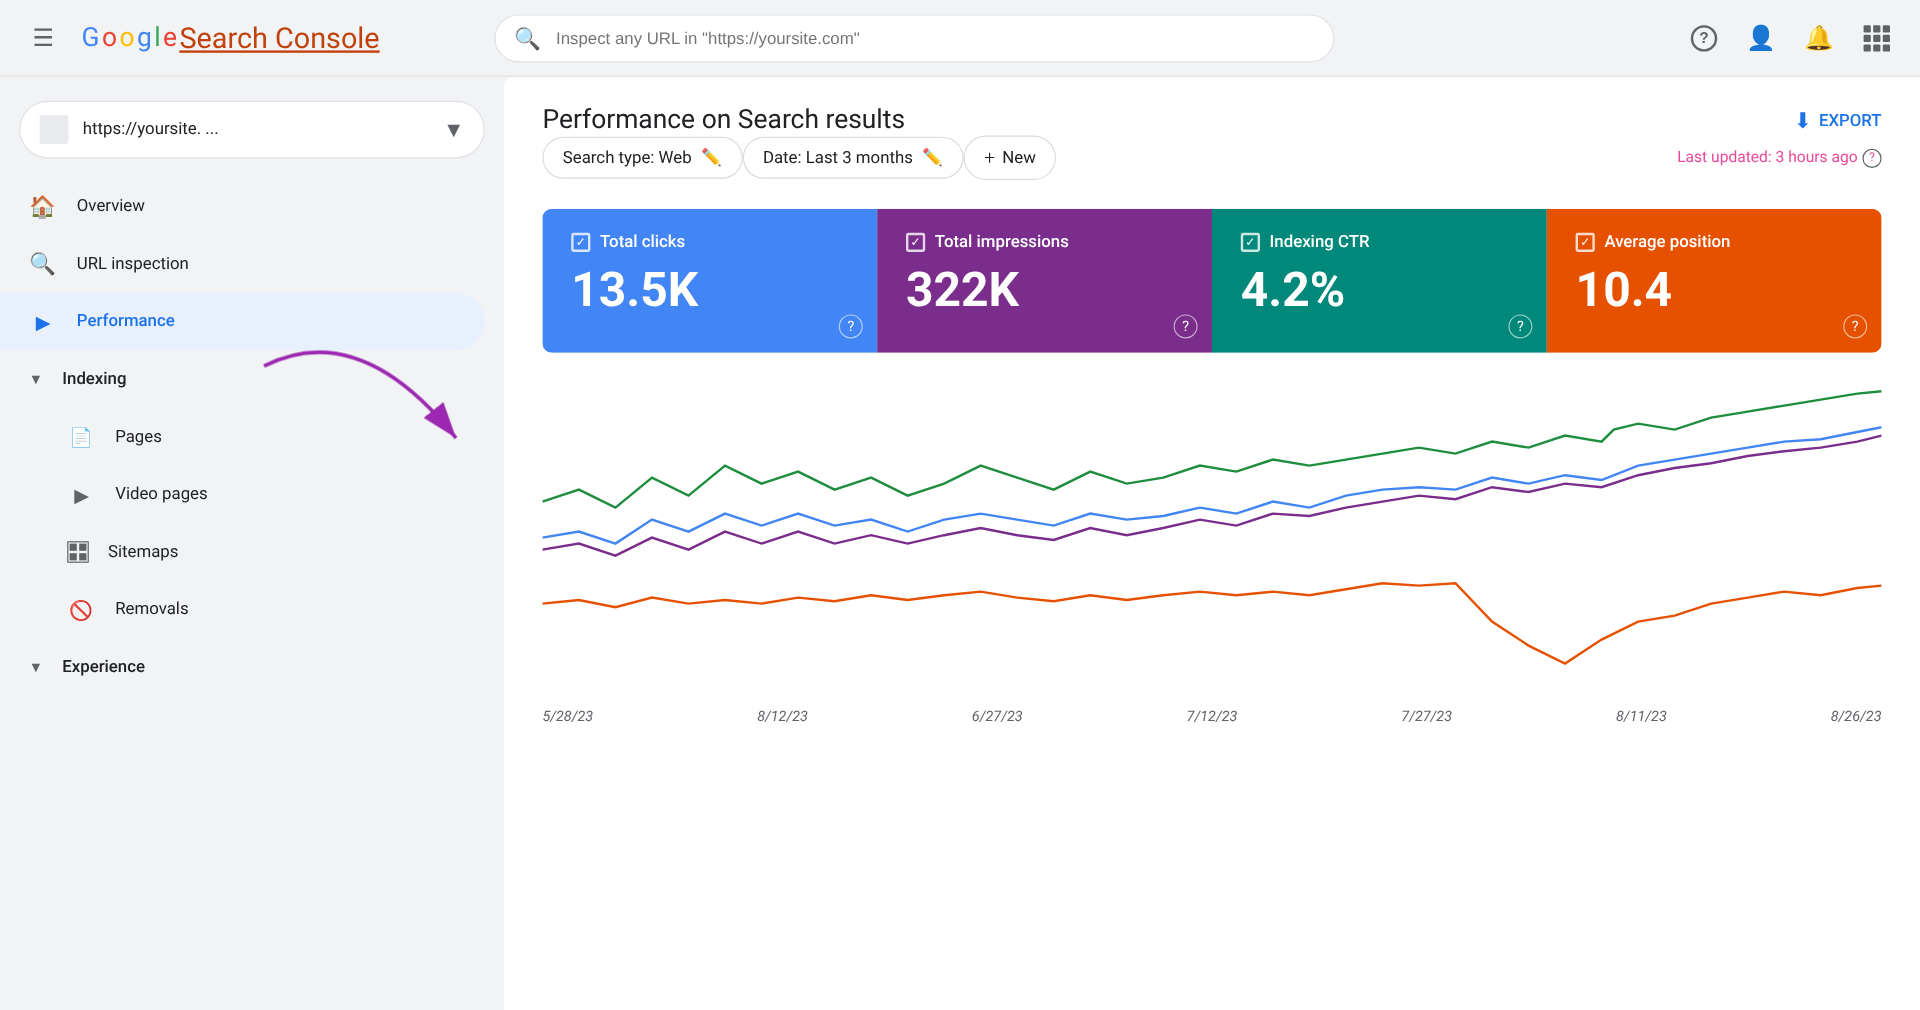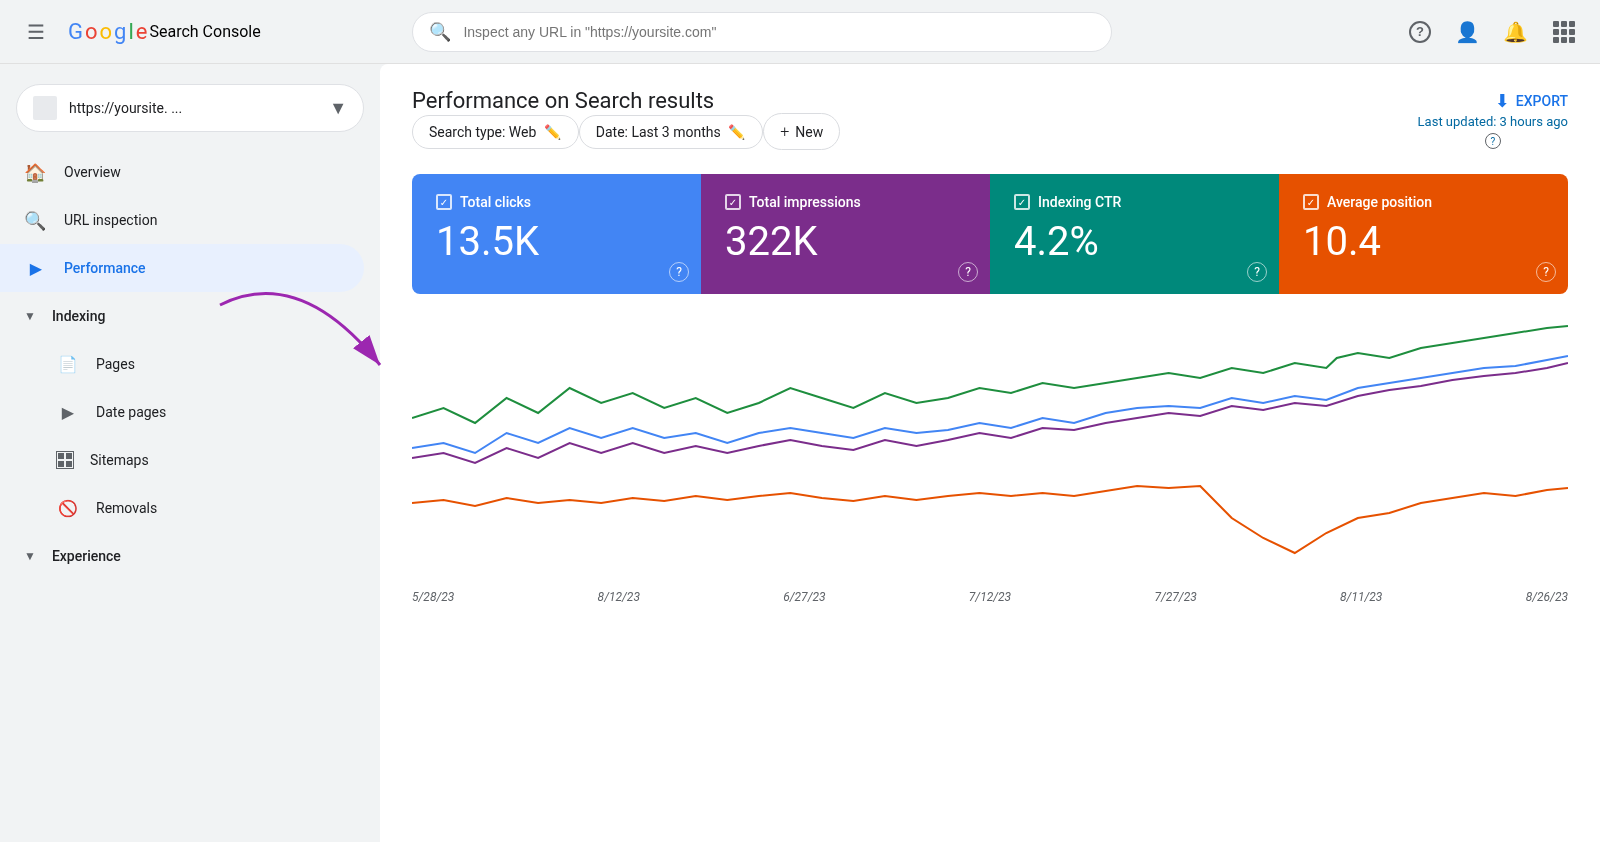--- a/index.html
+++ b/index.html
@@ -28,21 +28,21 @@
       display: flex;
       align-items: center;
       gap: 2px;
     }
     .logo-g { color: #4285f4; }
     .logo-o1 { color: #ea4335; }
     .logo-o2 { color: #fbbc04; }
     .logo-g2 { color: #4285f4; }
     .logo-l { color: #34a853; }
     .logo-e { color: #ea4335; }
-    .logo-rest { color: #000000; font-size: 16px; }
+    .logo-rest { color: #c2410c; font-size: 24px; text-decoration: underline; }
 
     .search-bar {
       flex: 1;
       height: 40px;
       background: #fff;
       border-radius: 24px;
       display: flex;
       align-items: center;
       padding: 0 16px;
       gap: 12px;
@@ -79,21 +79,21 @@
 
     
     .body {
       display: flex;
       flex: 1;
       overflow: hidden;
     }
 
     
     .sidebar {
-      width: 380px;
+      width: 420px;
       background: #f1f3f4;
       flex-shrink: 0;
       padding: 12px 0;
       overflow-y: auto;
     }
     .site-selector {
       margin: 8px 16px 16px;
       height: 48px;
       background: #fff;
       border-radius: 24px;
@@ -209,26 +209,25 @@
       border: 1px solid #dadce0;
       border-radius: 20px;
       font-size: 14px;
       color: #202124;
       cursor: pointer;
       background: #fff;
     }
 
     .last-updated {
       font-size: 13px;
-      color: #0369a1;
+      color: #ec4899;
       margin-left: auto;
       display: flex;
-      align-items: center;
+      align-items: flex-start;
       gap: 4px;
-      flex-direction: column;
     }
 
     
     .metric-cards {
       display: flex;
       gap: 0;
       margin-bottom: 24px;
       border-radius: 8px;
       overflow: hidden;
     }
@@ -257,21 +256,21 @@
       height: 16px;
       border: 2px solid rgba(255,255,255,0.8);
       border-radius: 2px;
       display: flex;
       align-items: center;
       justify-content: center;
       font-size: 10px;
     }
     .metric-value {
       font-size: 40px;
-      font-weight: 400;
+      font-weight: 700;
       line-height: 1.2;
     }
     .metric-help {
       position: absolute;
       bottom: 12px;
       right: 12px;
       width: 20px;
       height: 20px;
       border: 1px solid rgba(255,255,255,0.6);
       border-radius: 50%;
@@ -380,21 +379,21 @@
       <span>Indexing</span>
     </div>
 
     <div class="nav-sub-item">
       <span class="nav-icon" style="font-size:16px;">📄</span>
       <span>Pages</span>
     </div>
 
     <div class="nav-sub-item">
       <span class="nav-icon" style="font-size:16px;">▶</span>
-      <span>Date pages</span>
+      <span>Video pages</span>
     </div>
 
     <div class="nav-sub-item">
       <span class="nav-icon" style="font-size:16px; display:inline-grid;grid-template-columns:1fr 1fr;gap:2px;width:18px;height:18px;border:1px solid #5f6368;padding:1px;">
         <span style="background:#5f6368;"></span>
           <span style="background:#5f6368;"></span>
         <span style="background:#5f6368;"></span>
           <span style="background:#5f6368;"></span>
       </span>
       <span>Sitemaps</span>

